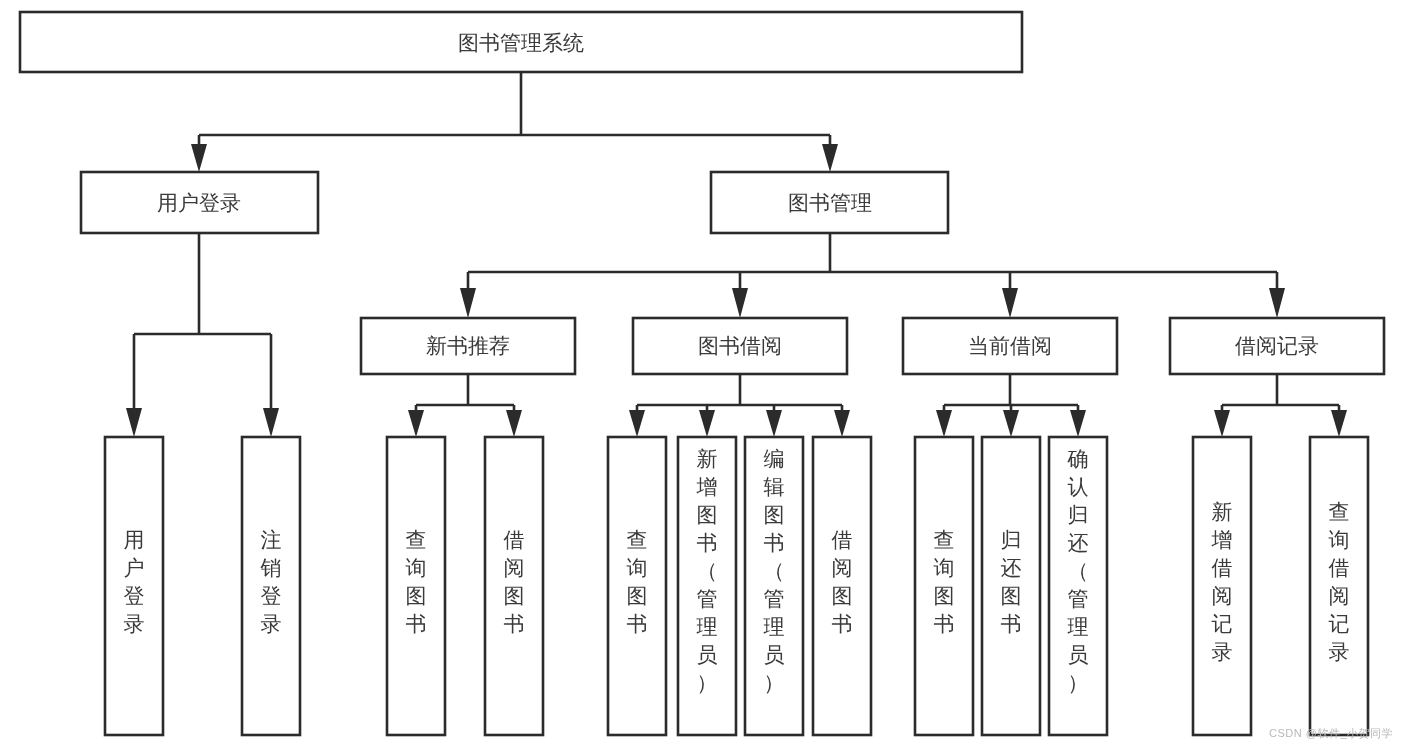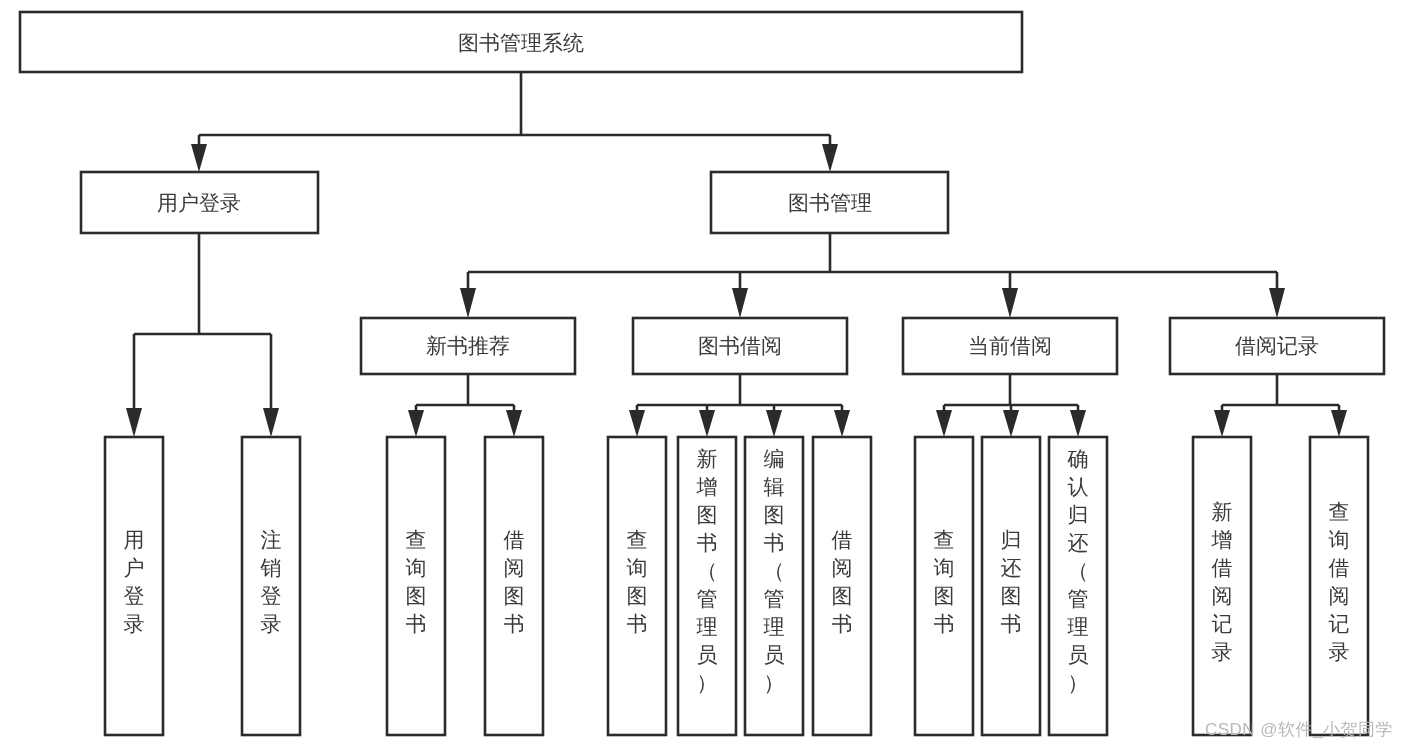--- a/index.html
+++ b/index.html
@@ -52,21 +52,21 @@
     font-family: "Liberation Sans", "DejaVu Sans", sans-serif;
     font-size: 21px;
     fill: #3a3a3a;
     text-anchor: middle;
   }
   .watermark-text {
     position: absolute;
     right: 12px;
     bottom: 6px;
     font-family: "Liberation Sans", "DejaVu Sans", sans-serif;
-    font-size: 17px;
+    font-size: 11px;
     color: #b8b8b8;
     white-space: nowrap;
     letter-spacing: 0.5px;
     pointer-events: none;
   }
 </style>
 </head>
 <body>
 
 <div id="diagram-root">

